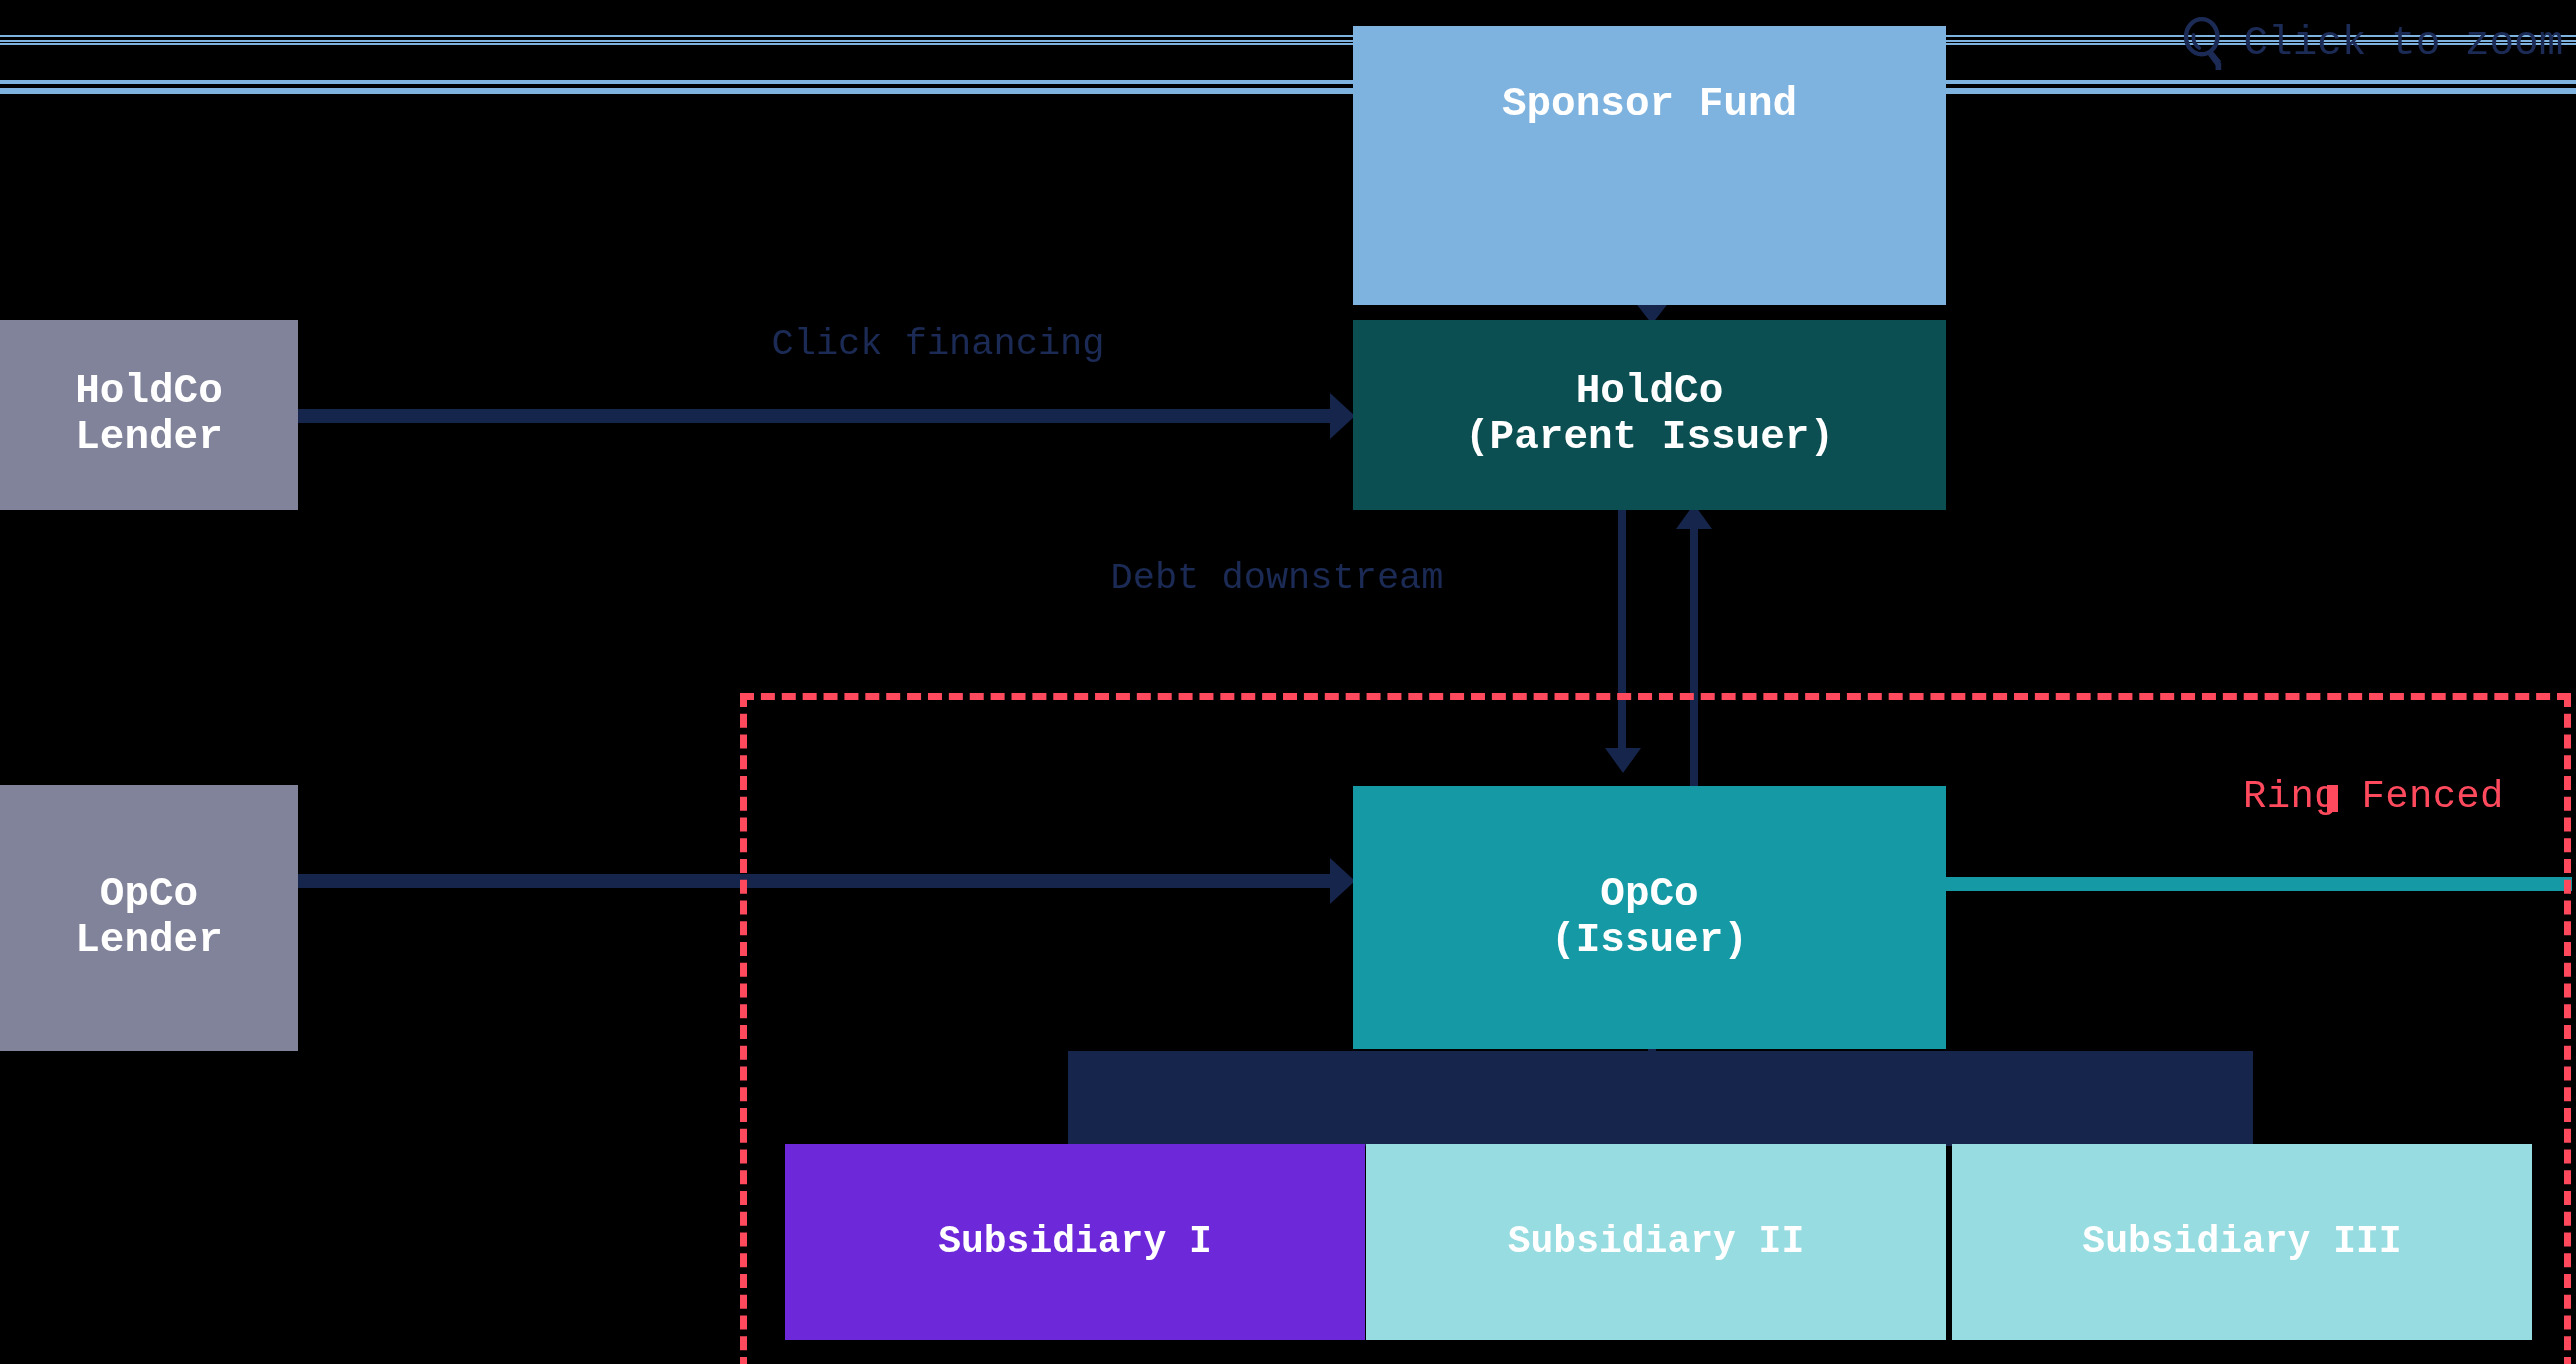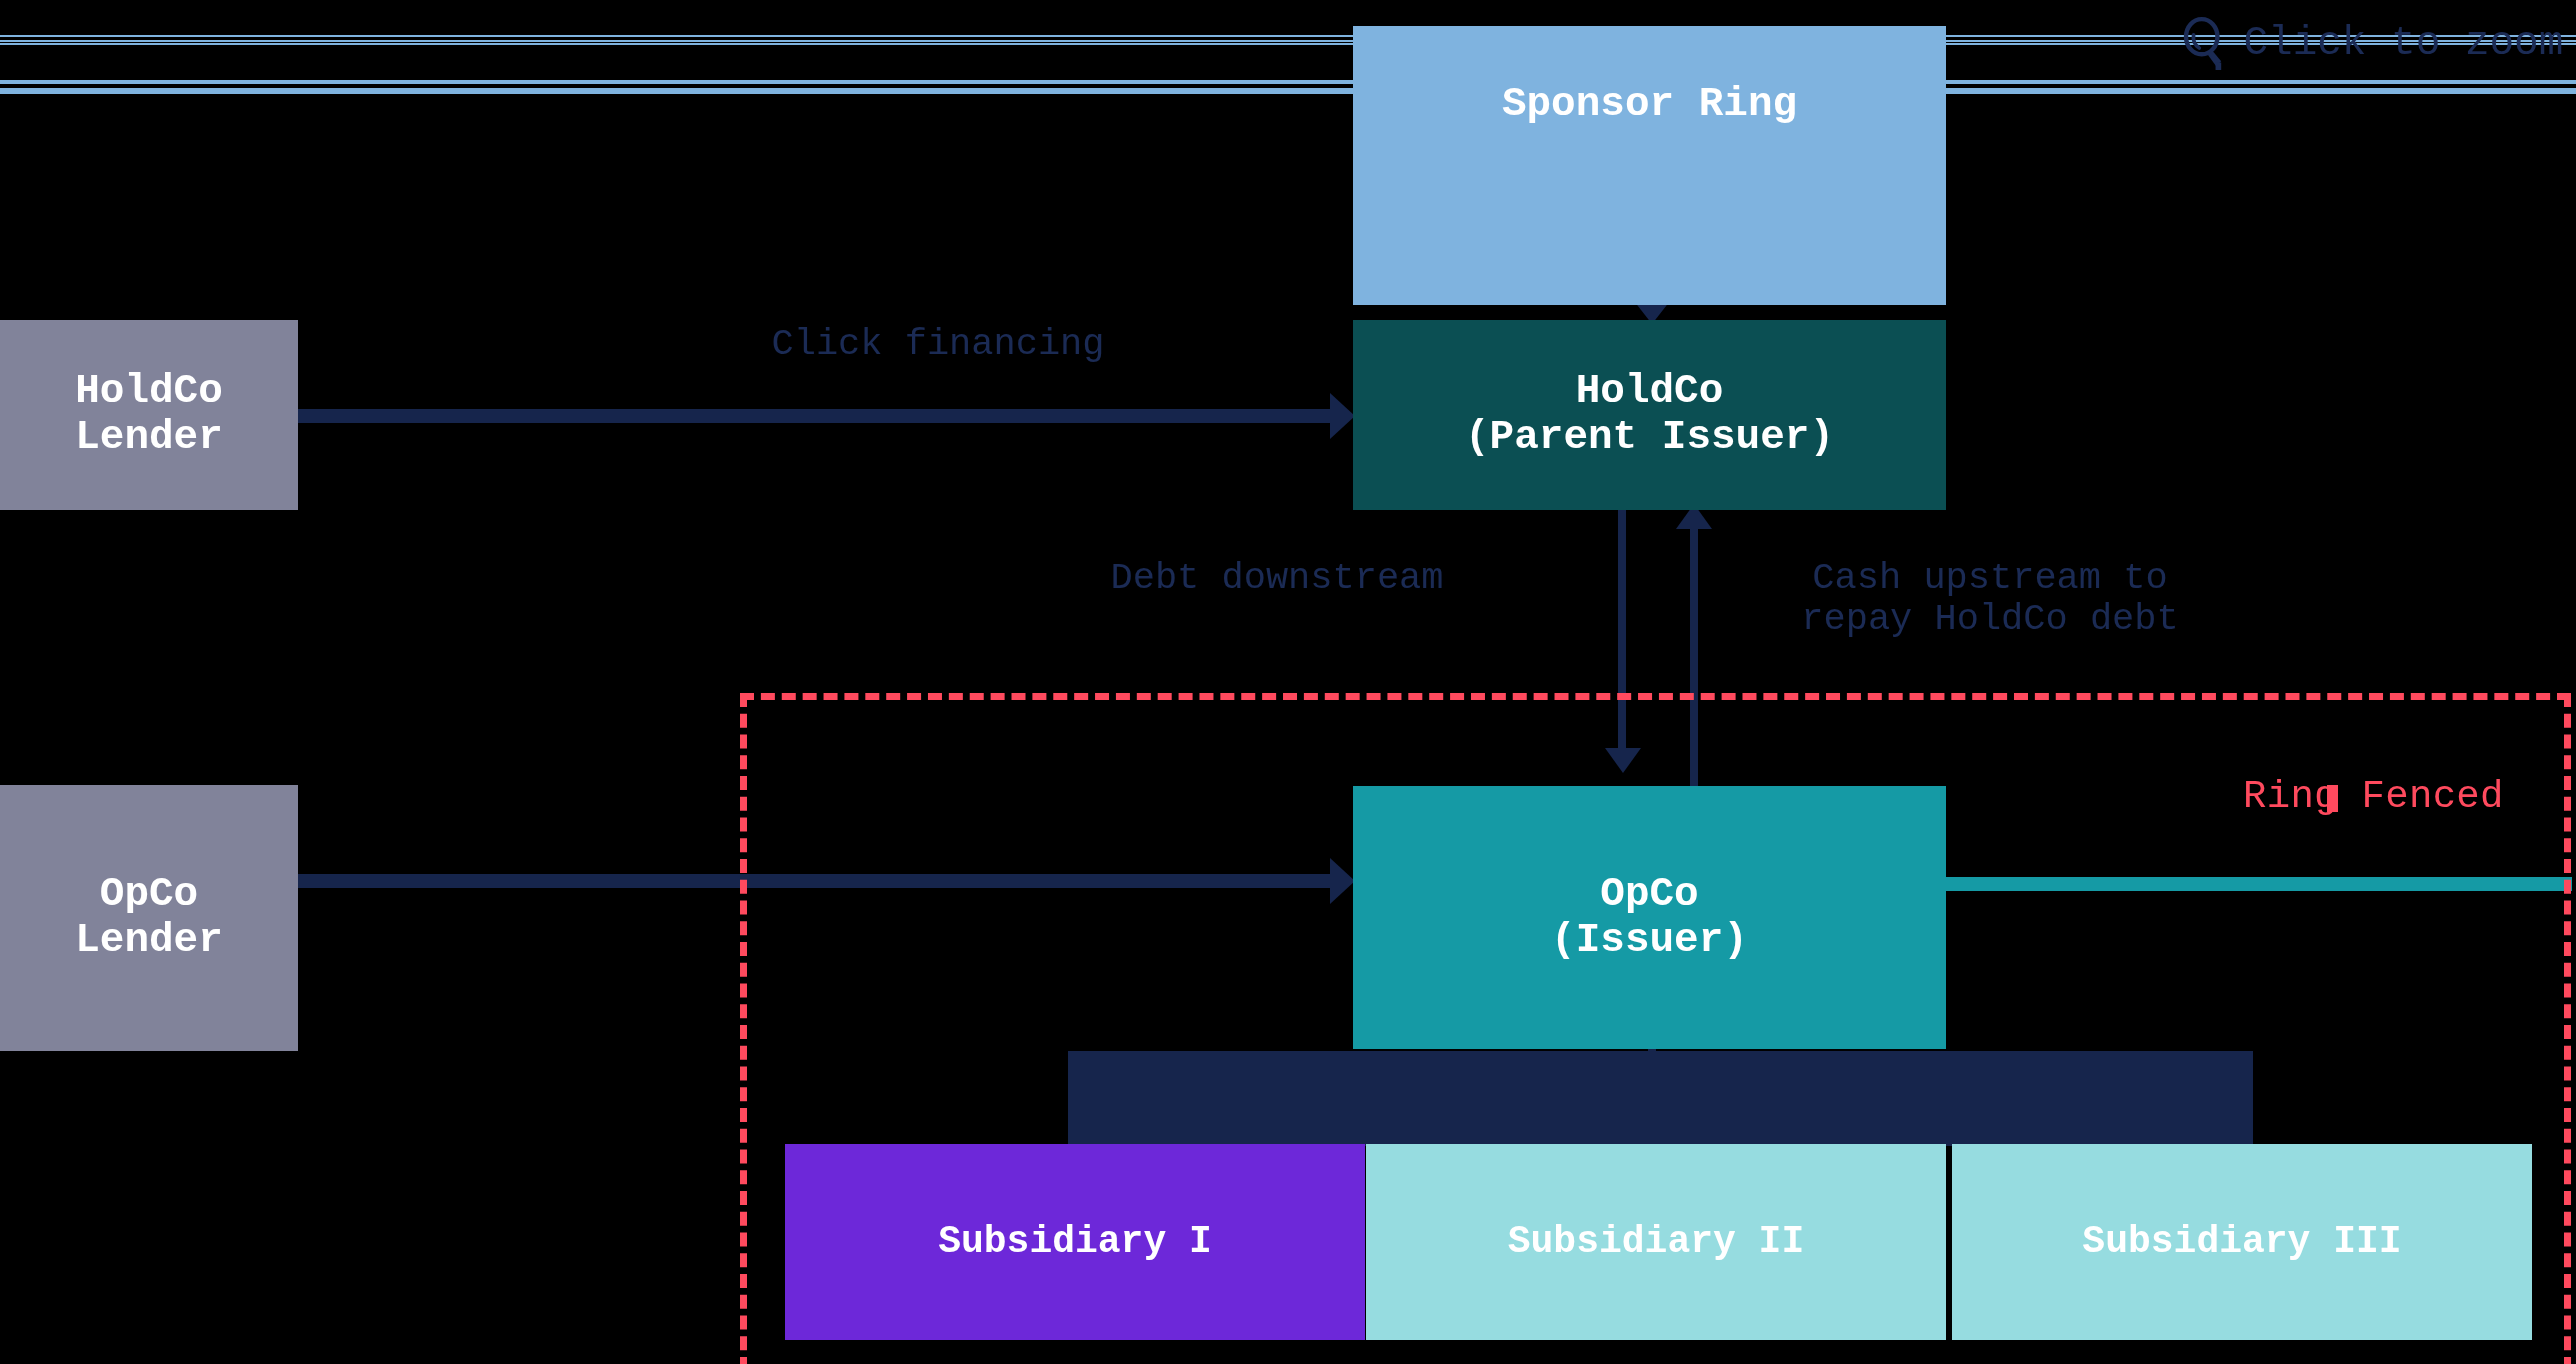--- a/index.html
+++ b/index.html
@@ -176,30 +176,26 @@
   <div id="ring-fence"></div>
   <div id="ring-fence-label">Ring Fenced</div>
   <div id="ring-fence-tick"></div>
 
   <div class="flow-label" id="lbl-debt-financing">Click financing</div>
 
   <div class="flow-label" id="lbl-debt-down">
     <span>Debt downstream</span><br>
   </div>
 
-  <div class="flow-label" id="lbl-cash-up">
-    <span>Cash upstream to</span><br>
-    <span>repay HoldCo debt</span>
-  </div>
 
   <div id="sub-bus-bar"></div>
   <div class="navy" id="arr-opco-bus"></div>
 
   <div class="box" id="sponsor-fund">
-    <span class="ln">Sponsor Ring</span>
+    <span class="ln">Sponsor Fund</span>
   </div>
 
   <div class="box" id="holdco-lender">
     <span class="ln">HoldCo</span>
     <span class="ln">Lender</span>
   </div>
 
   <div class="box" id="holdco-issuer">
     <span class="ln">HoldCo</span>
     <span class="ln">(Parent Issuer)</span>

